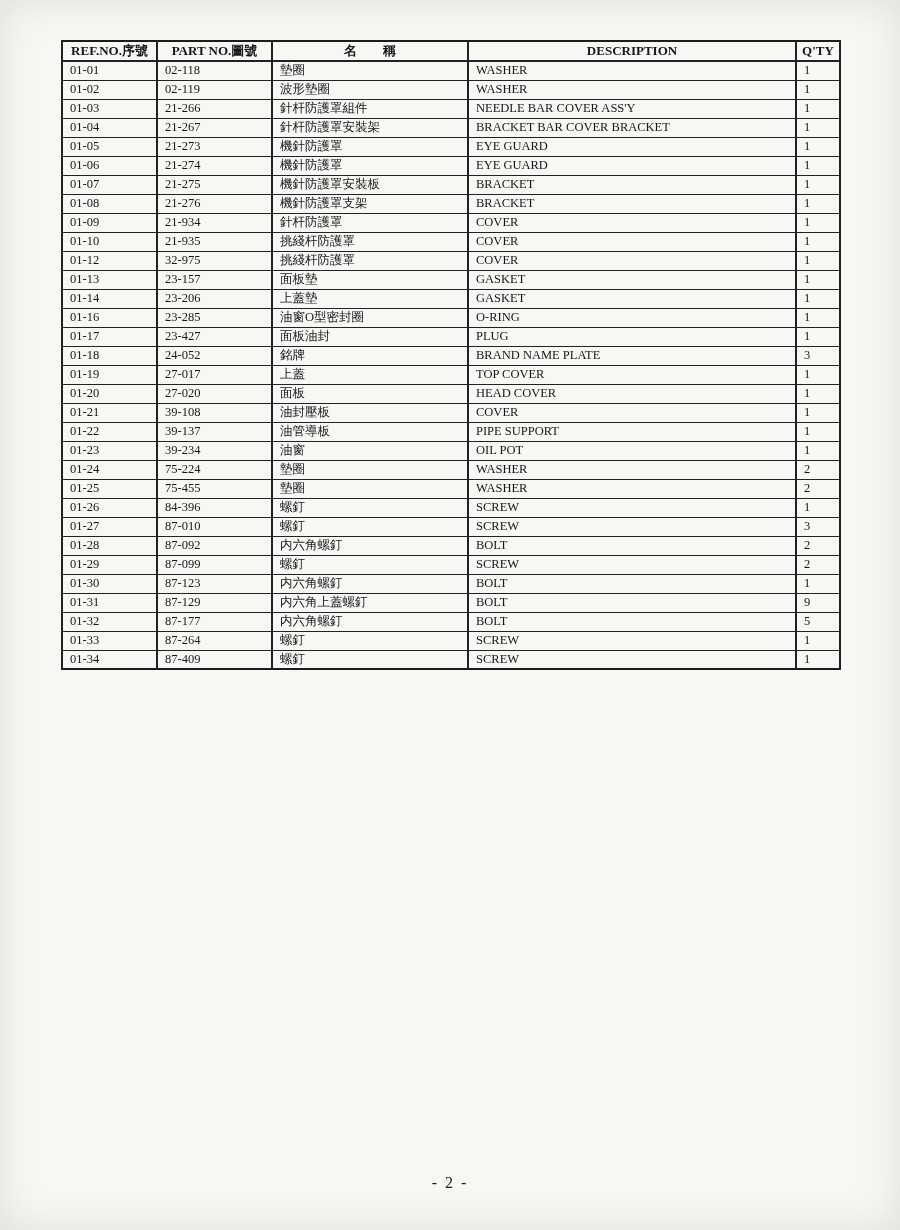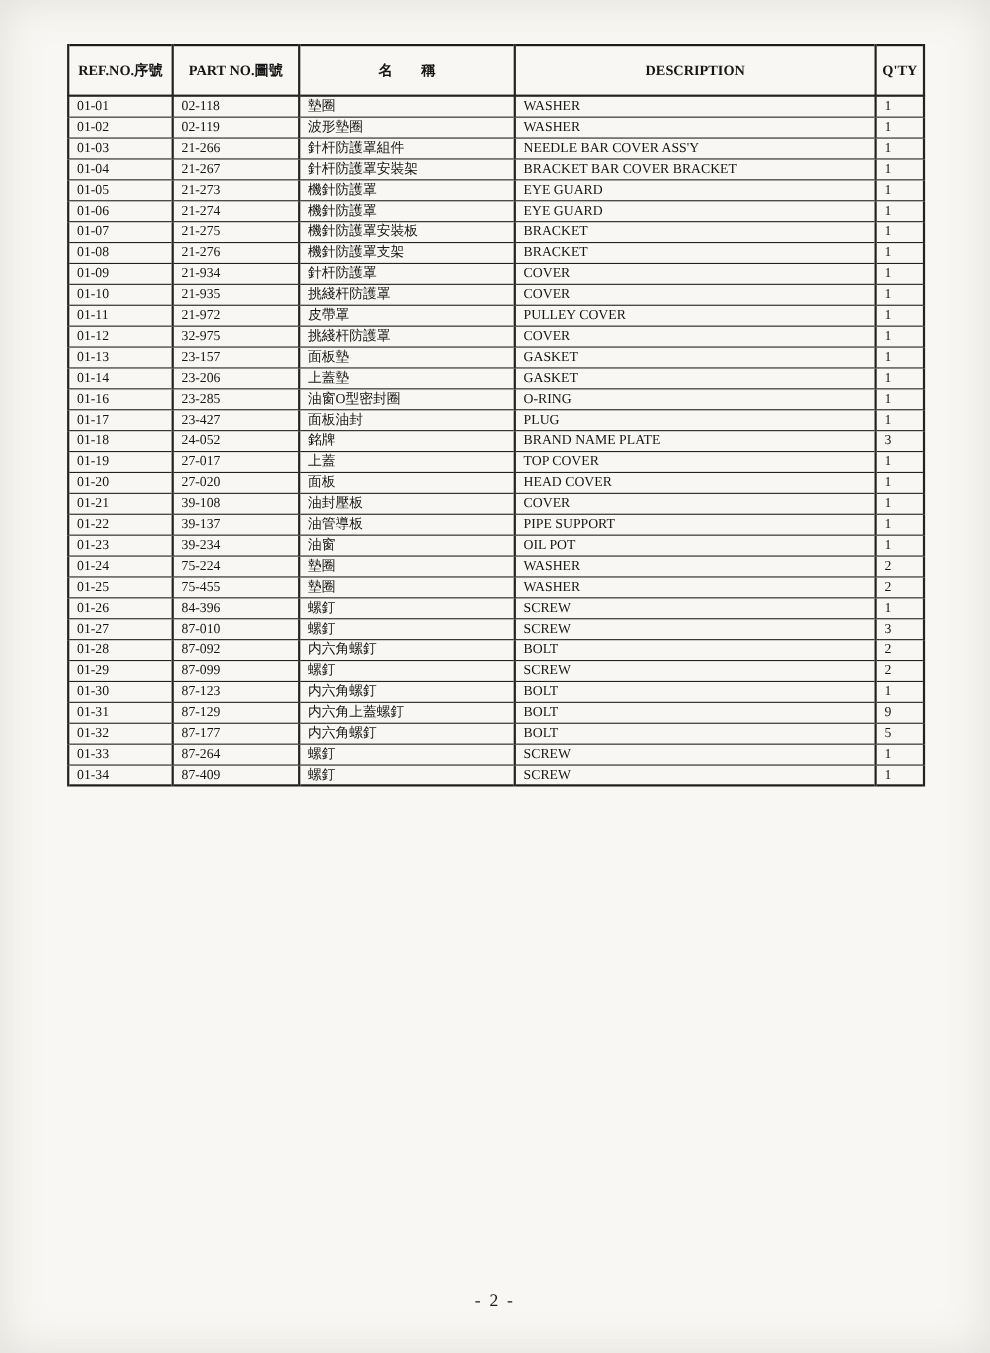--- a/index.html
+++ b/index.html
@@ -40,21 +40,21 @@
     box-sizing: border-box;
     overflow: hidden;
     white-space: pre;
   }
   table.parts th {
     height: 20px;
     font-size: 13px;
     font-weight: bold;
     text-align: center;
     border-bottom-width: 2px;
-    padding: 13px 2px;
+    padding: 0 2px;
   }
   table.parts td {
     height: 19px;
     font-size: 12.5px;
     padding: 0 7px;
     text-align: left;
     vertical-align: middle;
   }
   td.cell-name { font-weight: normal; font-size: 12px; }
   td.cell-qty { text-align: center; padding: 0 2px; }
@@ -159,27 +159,20 @@
         <td class="cell-qty">1</td>
       </tr>
       <tr>
         <td class="cell-ref">01-10</td>
         <td class="cell-part">21-935</td>
         <td class="cell-name">挑綫杆防護罩</td>
         <td class="cell-desc">COVER</td>
         <td class="cell-qty">1</td>
       </tr>
       <tr>
-        <td class="cell-ref">01-11</td>
-        <td class="cell-part">21-972</td>
-        <td class="cell-name">皮帶罩</td>
-        <td class="cell-desc">PULLEY COVER</td>
-        <td class="cell-qty">1</td>
-      </tr>
-      <tr>
         <td class="cell-ref">01-12</td>
         <td class="cell-part">32-975</td>
         <td class="cell-name">挑綫杆防護罩</td>
         <td class="cell-desc">COVER</td>
         <td class="cell-qty">1</td>
       </tr>
       <tr>
         <td class="cell-ref">01-13</td>
         <td class="cell-part">23-157</td>
         <td class="cell-name">面板墊</td>

